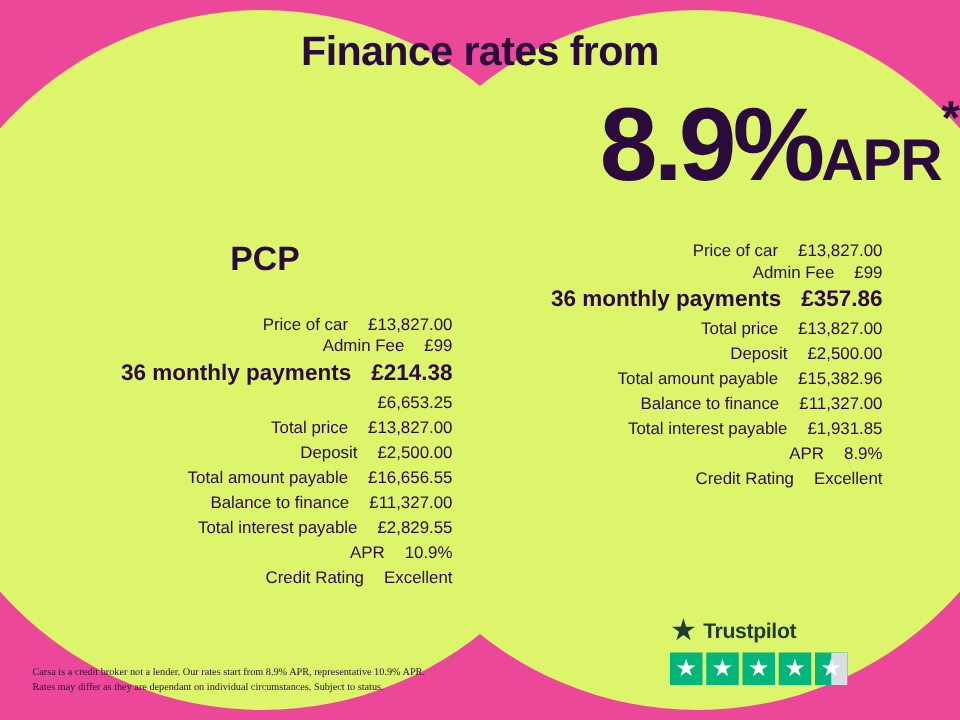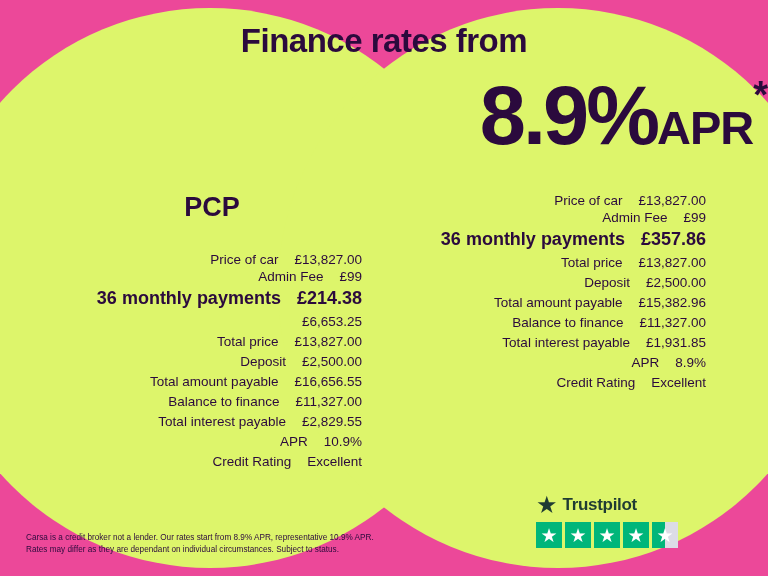--- a/index.html
+++ b/index.html
@@ -116,20 +116,21 @@
     font-size: 18px;
   }
   .footnote {
     position: absolute;
     left: 26px;
     bottom: 20px;
     width: 430px;
     font-size: 8.2px;
     line-height: 1.45;
     color: #2b0a3d;
+    font-family: Liberation Serif, serif;
   }
   .trustpilot {
     position: absolute;
     right: 22px;
     bottom: 28px;
     width: 210px;
     text-align: left;
   }
   .tp-head {
     display: flex;

